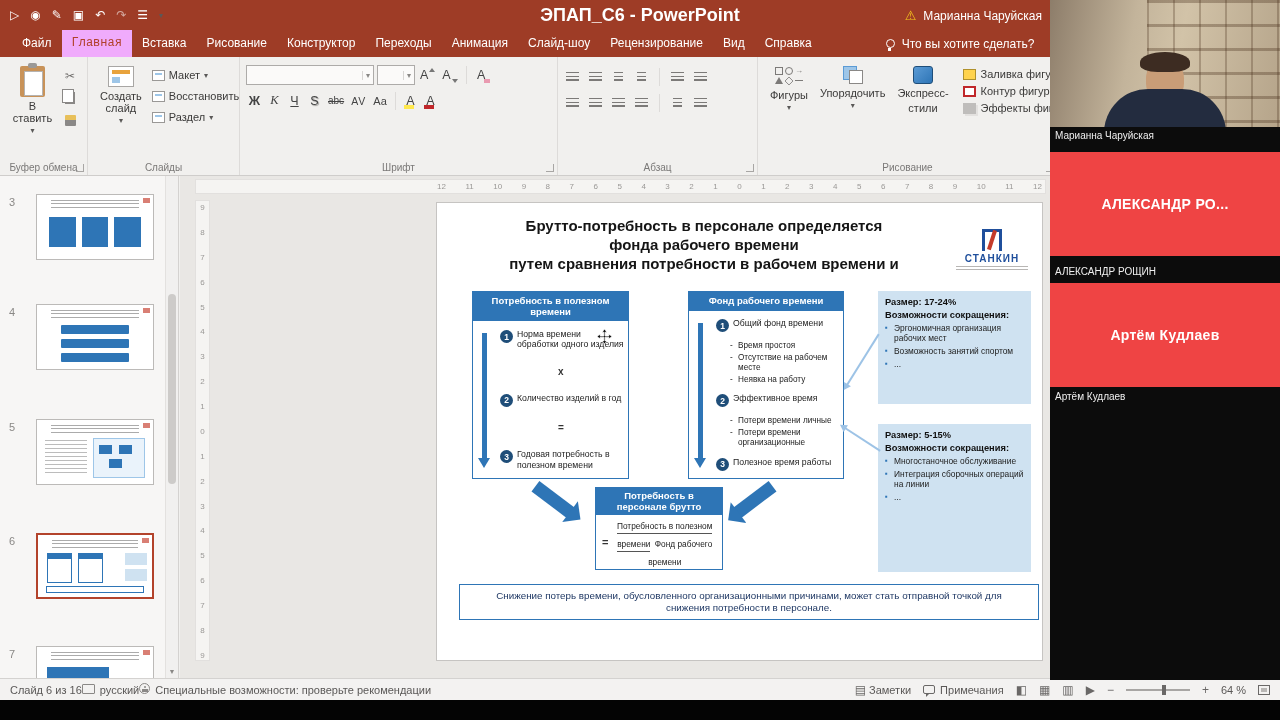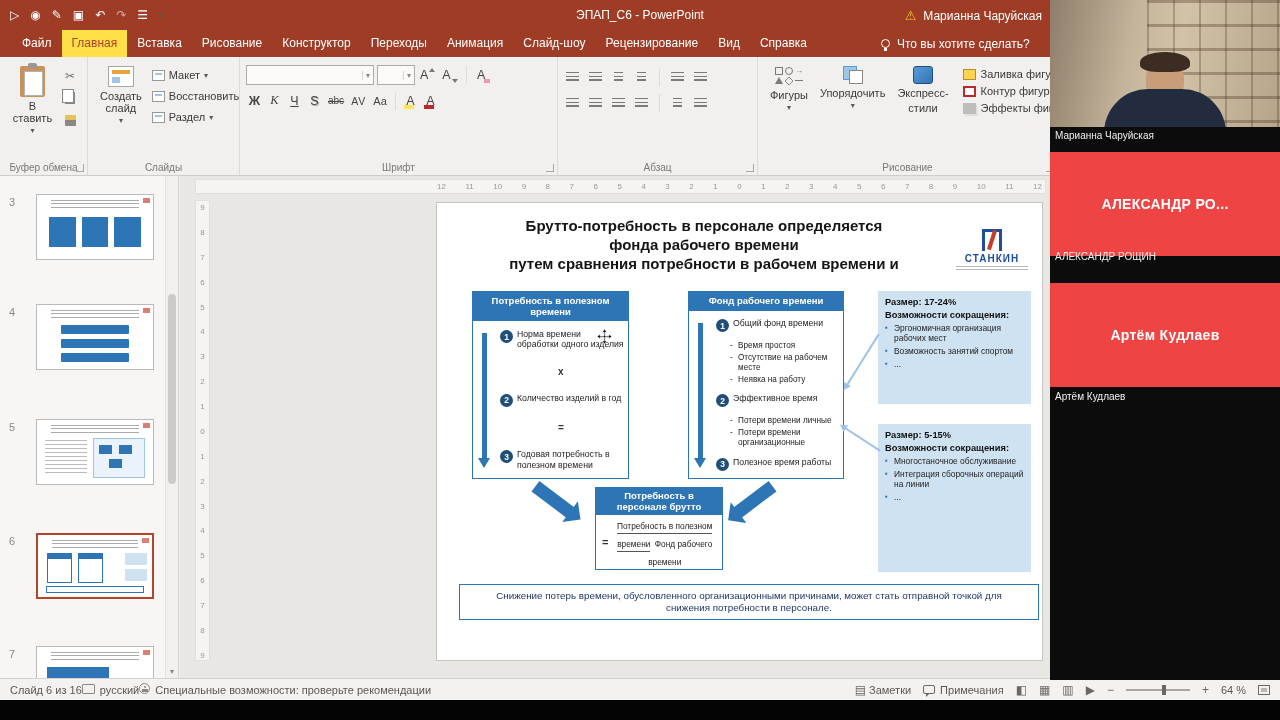--- a/index.html
+++ b/index.html
@@ -7,28 +7,28 @@
   .screen { position:relative; width:1280px; height:720px; overflow:hidden; background:#000; }
 
   
   .ppt { position:absolute; left:0; top:0; width:1280px; height:700px; background:#f1f0ee; }
 
   
   .titlebar { position:relative; height:30px; background:#9e3c26; display:flex; align-items:center; color:#fff; }
   .qat { display:flex; align-items:center; gap:11px; padding-left:10px; font-size:12px; }
   .qat span { cursor:default; }
   .qat .dim { opacity:.55; }
-  .win-title { position:absolute; left:50%; top:50%; transform:translate(-50%,-50%); font-size:12px; white-space:nowrap; }
+  .win-title { position:absolute; left:50%; top:50%; transform:translate(-50%,-50%); font-size:18px; white-space:nowrap;font-weight:bold; }
   .account { position:absolute; right:238px; top:50%; transform:translateY(-50%); display:flex; gap:7px; font-size:12px; align-items:center; white-space:nowrap; }
   .warn { color:#f6c61e; font-size:13px; }
 
   
   .tabrow { height:27px; background:#9e3c26; display:flex; align-items:stretch; padding-left:12px; }
   .tab { color:#fff; font-size:12px; padding:6px 10px 5px; white-space:nowrap; }
-  .tab.active { background:#fde047; color:#b0412a; }
+  .tab.active { background:#f0abfc; color:#b0412a;font-family:Liberation Mono, monospace; }
   .repeat-contents { display:contents; }
   .tellme { display:flex; align-items:center; gap:7px; color:#fff; font-size:12px; margin-left:56px; padding:0 8px; }
   .bulb { width:9px; height:9px; border:1.5px solid #fff; border-radius:50%; position:relative; flex:0 0 auto; }
   .bulb::after { content:""; position:absolute; left:1.5px; bottom:-4px; width:3px; height:3px; background:#fff; }
 
   
   .ribbon { position:relative; height:119px; background:#f1f0ee; border-bottom:1px solid #cfcdcb; display:flex; }
   .rgroup { position:relative; border-right:1px solid #dddbd9; padding:5px 6px 17px; flex:0 0 auto; }
   .glabel { position:absolute; bottom:2px; left:0; right:0; text-align:center; font-size:10px; color:#7a7877; white-space:nowrap; }
   .dlg { position:absolute; right:3px; bottom:3px; width:8px; height:8px; border-right:1.4px solid #8a8886; border-bottom:1.4px solid #8a8886; opacity:.7; }
@@ -201,21 +201,21 @@
   .shelf { position:absolute; right:0; top:0; width:58%; height:100%;
     background:
       repeating-linear-gradient(90deg, rgba(70,45,25,.28) 0 2px, transparent 2px 26px),
       repeating-linear-gradient(180deg, rgba(70,45,25,.33) 0 3px, transparent 3px 24px); }
   .person { position:absolute; left:50%; transform:translateX(-50%); bottom:-6px; width:130px; height:78px; }
   .head { position:absolute; bottom:32px; left:50%; transform:translateX(-50%); width:38px; height:42px; background:#c99d77; border-radius:46% 46% 42% 42%; }
   .head::before { content:""; position:absolute; top:-7px; left:-6px; right:-6px; height:20px; background:#3d2c22; border-radius:50% 50% 35% 35%; }
   .body-sh { position:absolute; bottom:0; left:50%; transform:translateX(-50%); width:122px; height:44px; background:#232c3f; border-radius:56px 56px 0 0; }
   .vname { position:absolute; left:5px; font-size:10px; color:#efefef; }
   .vlabel1 { top:130px; }
-  .vlabel2 { top:251px; }
+  .vlabel2 { top:266px; }
   .vlabel3 { top:391px; }
   .tile2 { top:152px; height:104px; }
   .tile3 { top:283px; height:104px; }
   .tiletext { color:#fff; font-weight:bold; font-size:14px; letter-spacing:.3px; }
 
   .bottombar { position:absolute; left:0; top:700px; width:1280px; height:20px; background:#040404; }
 </style>
 </head>
 <body>
 

